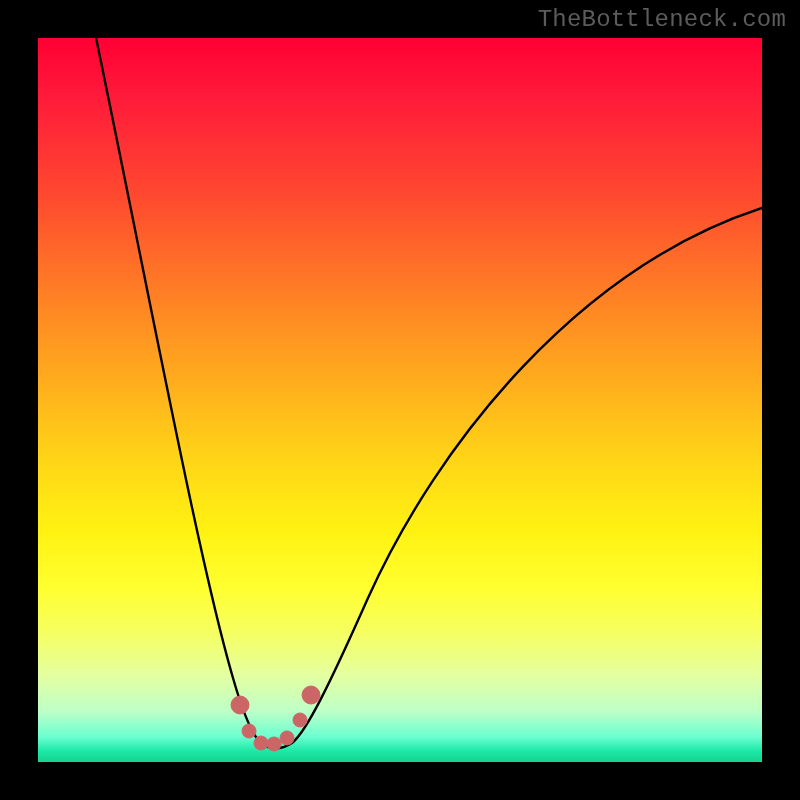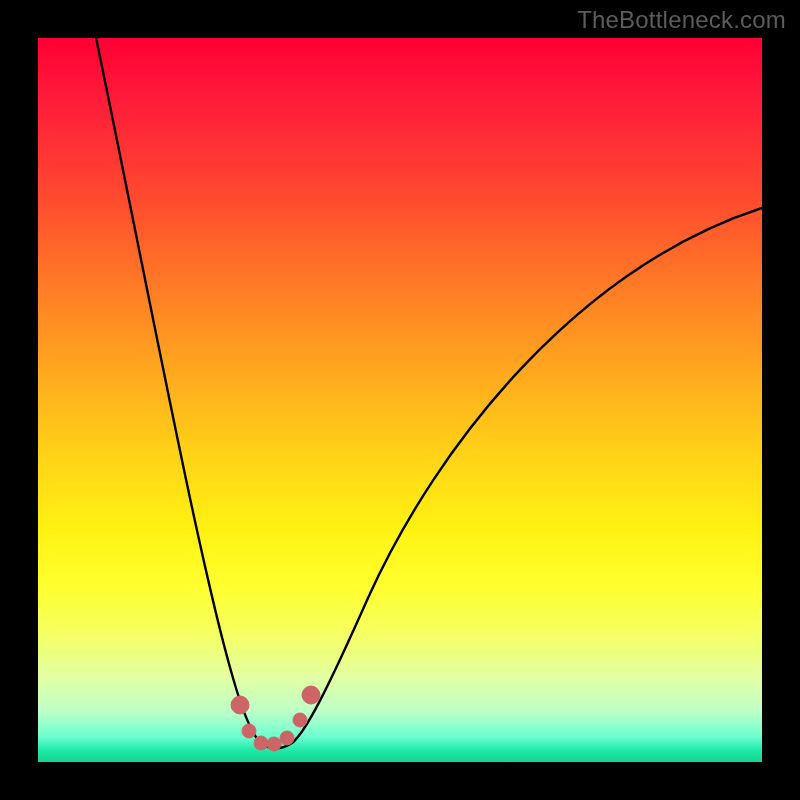--- a/index.html
+++ b/index.html
@@ -9,20 +9,21 @@
     height: 800px;
     background: #000;
     overflow: hidden;
     font-family: Arial, Helvetica, sans-serif;
   }
   .stage {
     position: relative;
     width: 800px;
     height: 800px;
     background: #000;
+    font-family: Liberation Mono, monospace;
   }
   .plot {
     position: absolute;
     left: 38px;
     top: 38px;
     width: 724px;
     height: 724px;
     overflow: hidden;
   }
   .gradient {

